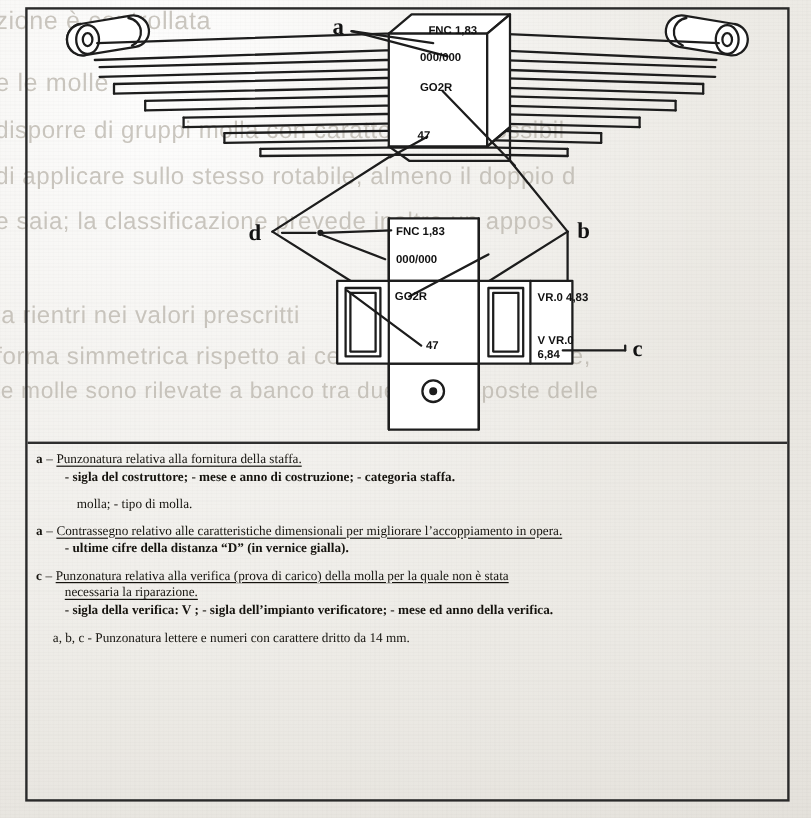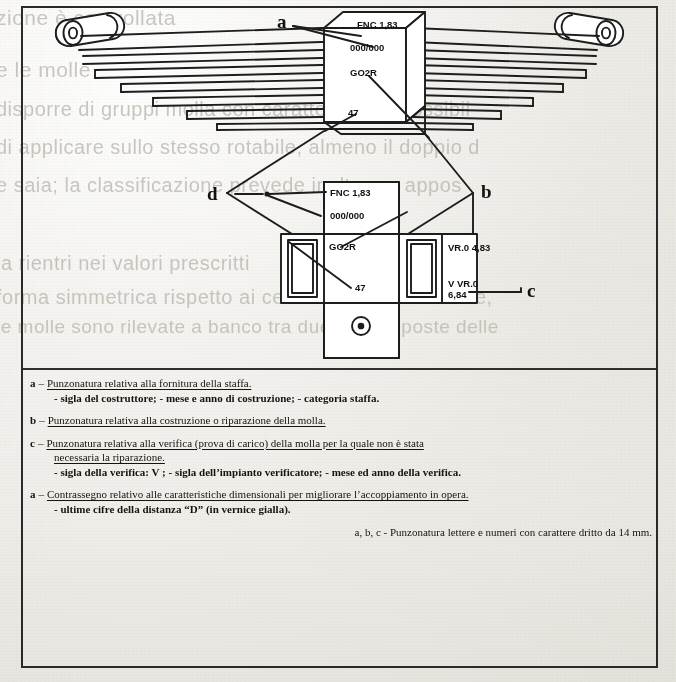--- a/index.html
+++ b/index.html
@@ -49,21 +49,21 @@
     position:absolute;left:30px;top:376px;width:622px;height:285px;
     font-size:11px;color:#16140f;line-height:1.32;
   }
   .entry{margin-bottom:2px;}
   .head{white-space:nowrap;}
   .key{font-weight:700;}
   .dash{padding:0 3px;}
   .u{ text-decoration:underline; text-decoration-thickness:from-font; text-underline-offset:2px;}
   .sub{margin-left:24px;font-weight:bold;}
   .sub2{margin-left:34px;}
-  .final{margin-left:14px;margin-top:9px;text-align:right;}
+  .final{margin-left:14px;margin-top:9px;}
   .hdr2{margin-left:24px;}
   .e-a{margin-top:0px;}
   .e-b{margin-top:8px;}
   .e-c{margin-top:8px;}
   .e-d{margin-top:8px;}
 </style>
 </head>
 <body>
 
 <div id="page">
@@ -208,35 +208,33 @@
   <div id="legend">
 
     <div class="entry e-a">
       <div class="head">
         <span class="key">a</span><span class="dash">–</span><span class="u">Punzonatura relativa alla fornitura della staffa.</span>
       </div>
       <div class="sub">- sigla del costruttore; - mese e anno di costruzione; - categoria staffa.</div>
     </div>
 
     <div class="entry e-b">
+      <div class="sub2">molla; - tipo di molla.</div>
+    </div>
+
+    <div class="entry e-d">
       <div class="head">
-        <span class="key">b</span><span class="dash">–</span><span class="u">Punzonatura relativa alla costruzione o riparazione della molla.</span>
+        <span class="key">a</span><span class="dash">–</span><span class="u">Contrassegno relativo alle caratteristiche dimensionali per migliorare l’accoppiamento in opera.</span>
       </div>
+      <div class="sub">- ultime cifre della distanza “D” (in vernice gialla).</div>
     </div>
 
     <div class="entry e-c">
       <div class="head">
         <span class="key">c</span><span class="dash">–</span><span class="u">Punzonatura relativa alla verifica (prova di carico) della molla per la quale non è stata</span>
       </div>
       <div class="hdr2 u">necessaria la riparazione.</div>
       <div class="sub">- sigla della verifica: V ; - sigla dell’impianto verificatore; - mese ed anno della verifica.</div>
     </div>
 
-    <div class="entry e-d">
-      <div class="head">
-        <span class="key">a</span><span class="dash">–</span><span class="u">Contrassegno relativo alle caratteristiche dimensionali per migliorare l’accoppiamento in opera.</span>
-      </div>
-      <div class="sub">- ultime cifre della distanza “D” (in vernice gialla).</div>
-    </div>
-
     <div class="final">a, b, c  - Punzonatura lettere e numeri con carattere dritto da 14 mm.</div>
   </div>
 </div>
 
 </body></html>

